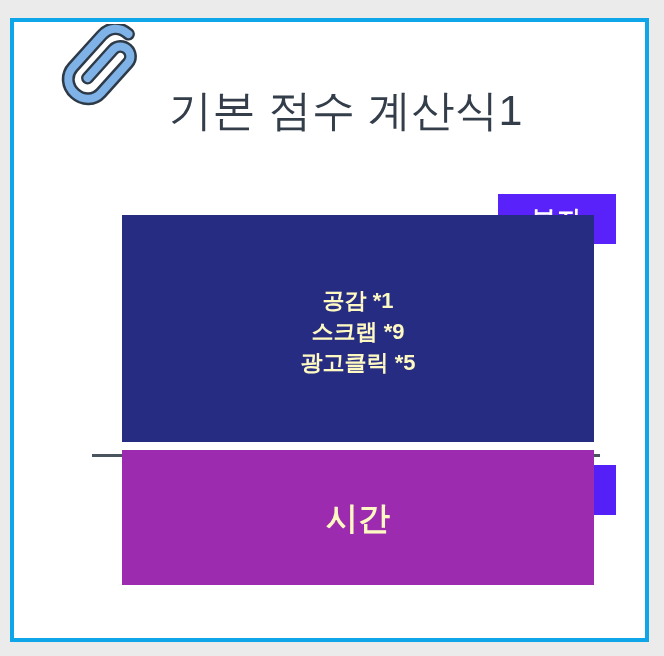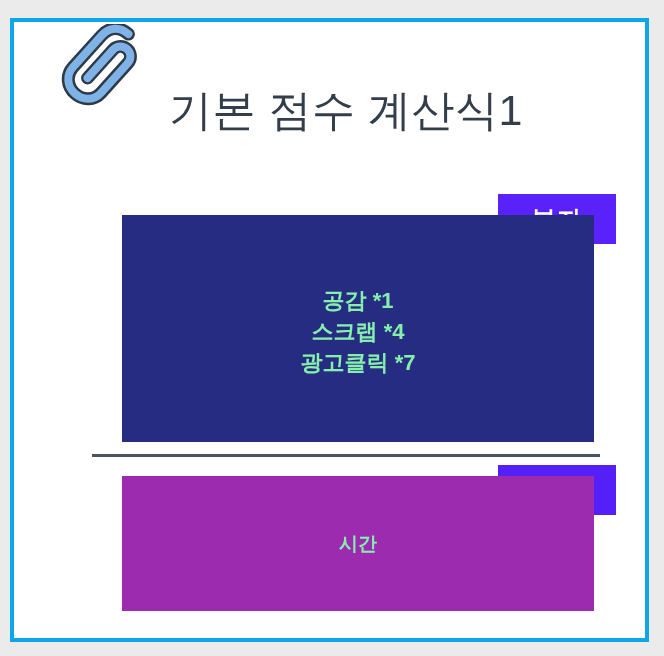--- a/index.html
+++ b/index.html
@@ -55,42 +55,42 @@
   
   .formula-box {
     position: absolute;
     left: 108px;
     width: 472px;
     box-sizing: border-box;
     display: flex;
     flex-direction: column;
     align-items: center;
     justify-content: center;
-    color: #86efac;
+    color: #fef9c3;
     font-weight: bold;
     text-align: center;
   }
 
   #numerator-box {
     top: 193px;
     height: 227px;
     background: #262c82;
     font-size: 22px;
     line-height: 31px;
     padding-top: 6px;
   }
   #numerator-box .term-line {
     white-space: pre;
   }
 
   #denominator-box {
-    top: 454px;
+    top: 428px;
     height: 135px;
     background: #9c2bb0;
-    font-size: 19px;
+    font-size: 32px;
     line-height: 36px;
   }
   #denominator-box .denom-line {
     white-space: nowrap;
   }
 
   
   #fraction-bar {
     position: absolute;
     left: 78px;
@@ -148,22 +148,22 @@
   </div>
 
   <div id="slide-title">기본 점수 계산식1</div>
 
   <div class="badge" id="badge-numerator">
     <span>분자</span>
   </div>
 
   <div class="formula-box" id="numerator-box">
     <div class="term-line">공감 *1</div>
-    <div class="term-line">스크랩 *4</div>
-    <div class="term-line">광고클릭 *7</div>
+    <div class="term-line">스크랩 *9</div>
+    <div class="term-line">광고클릭 *5</div>
   </div>
 
   <div id="fraction-bar"></div>
 
   <div class="badge" id="badge-denominator">
     <span>분모</span>
   </div>
 
   <div class="formula-box" id="denominator-box">
     <div class="denom-line">시간</div>

